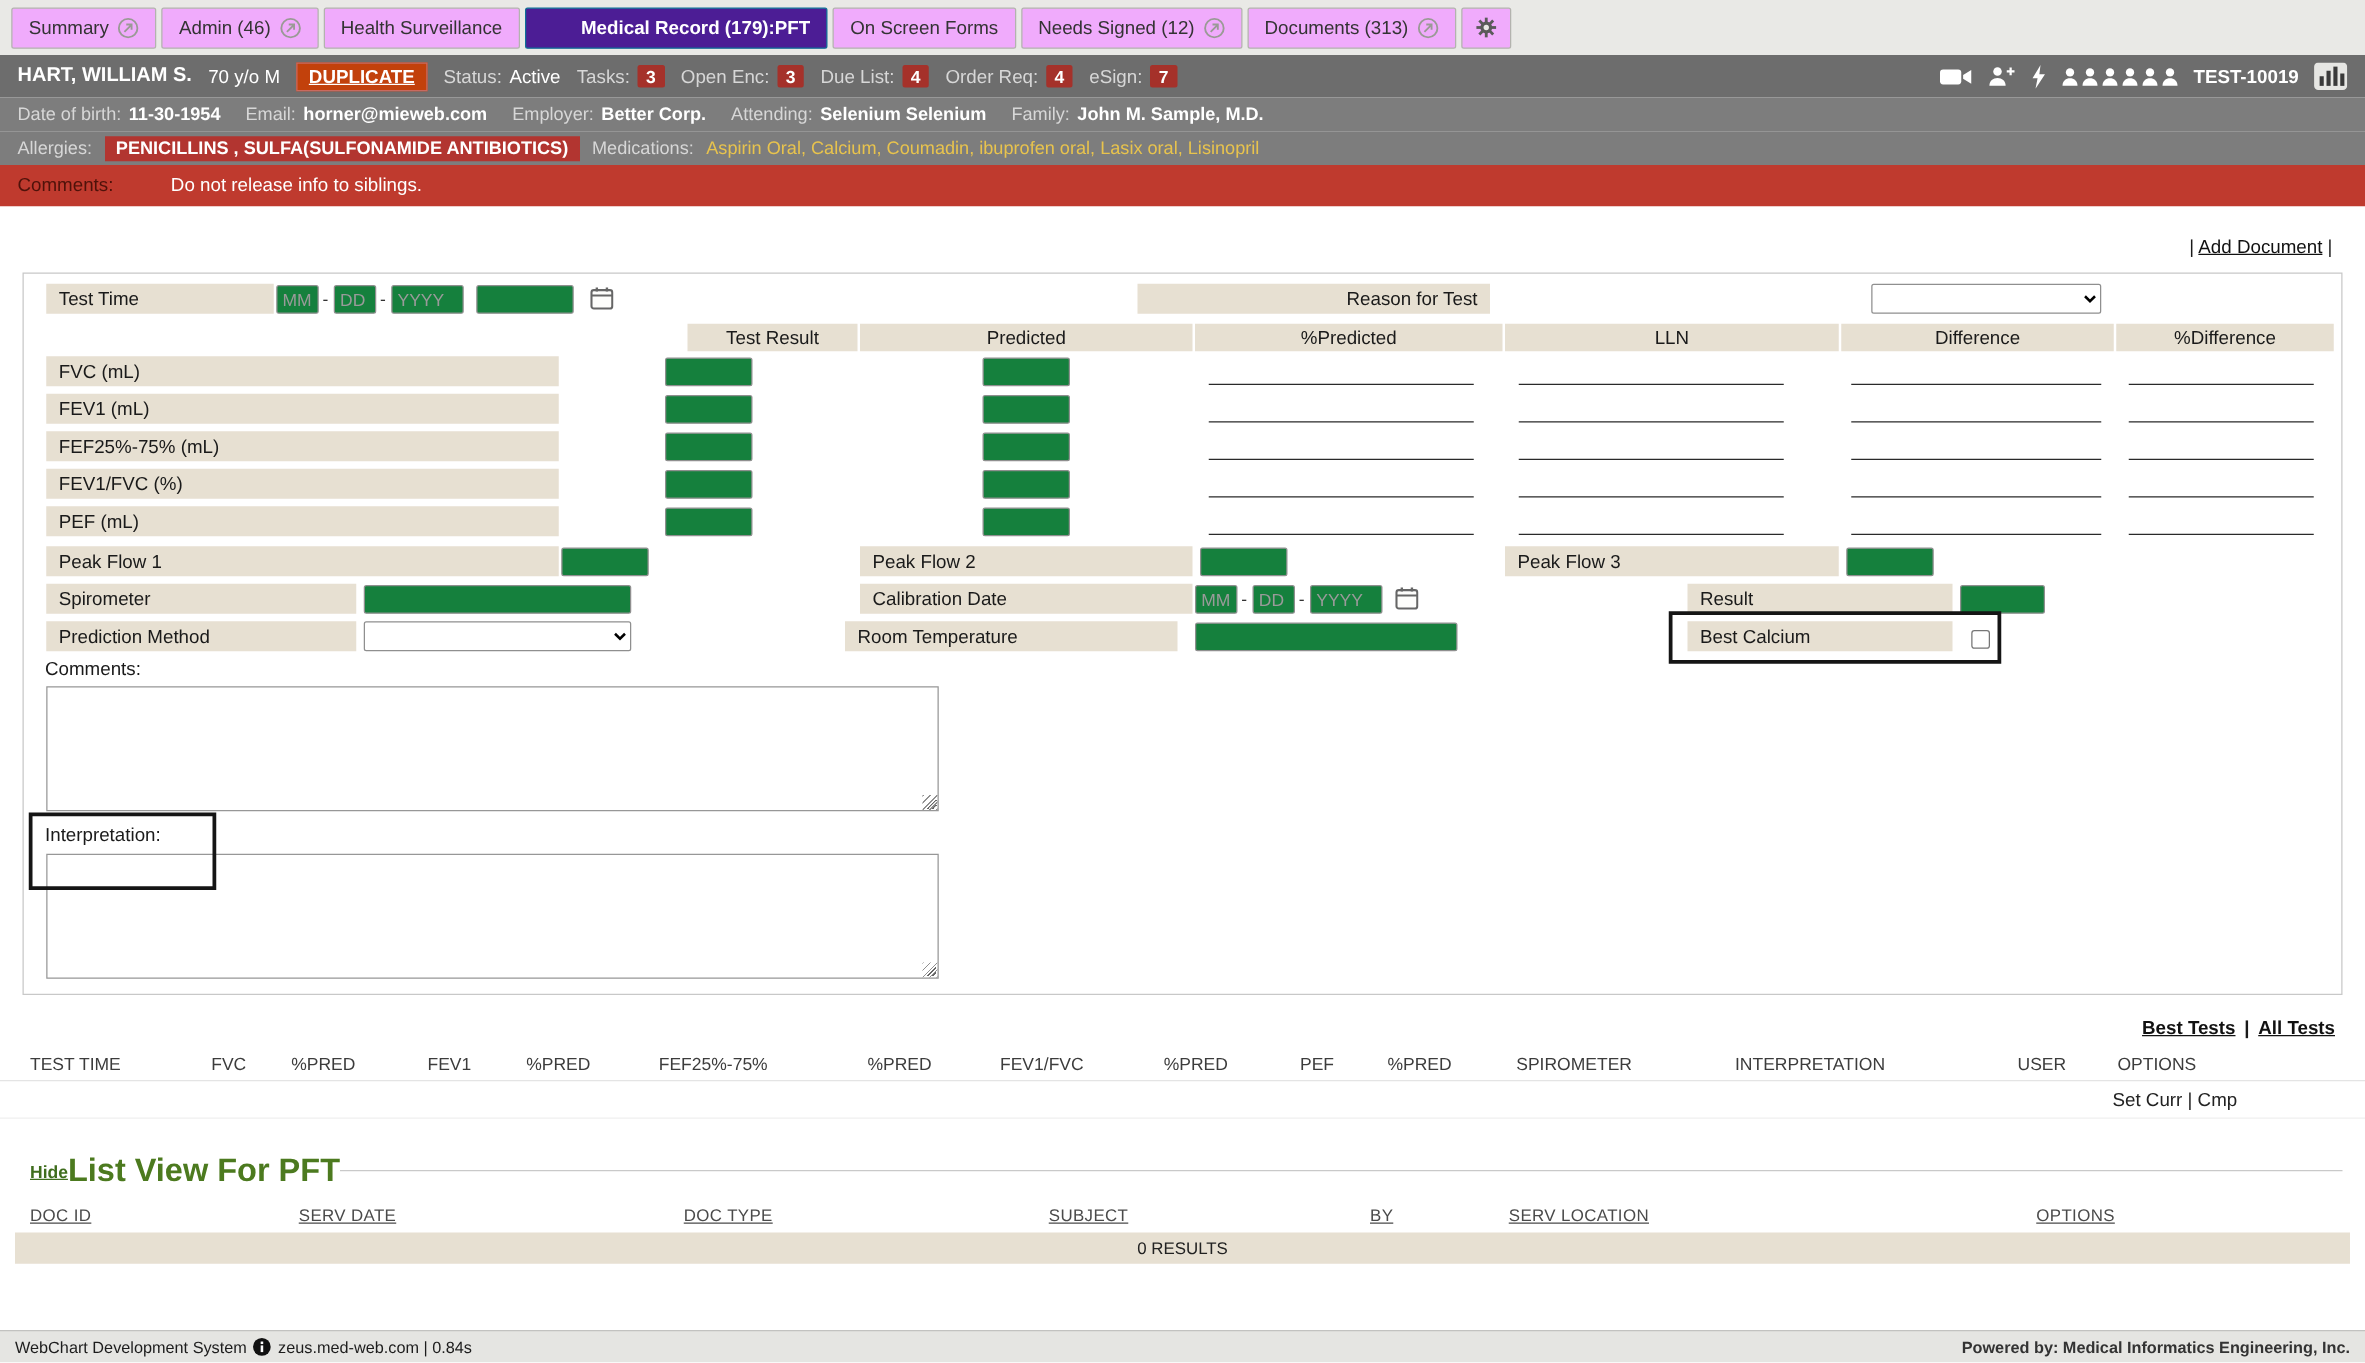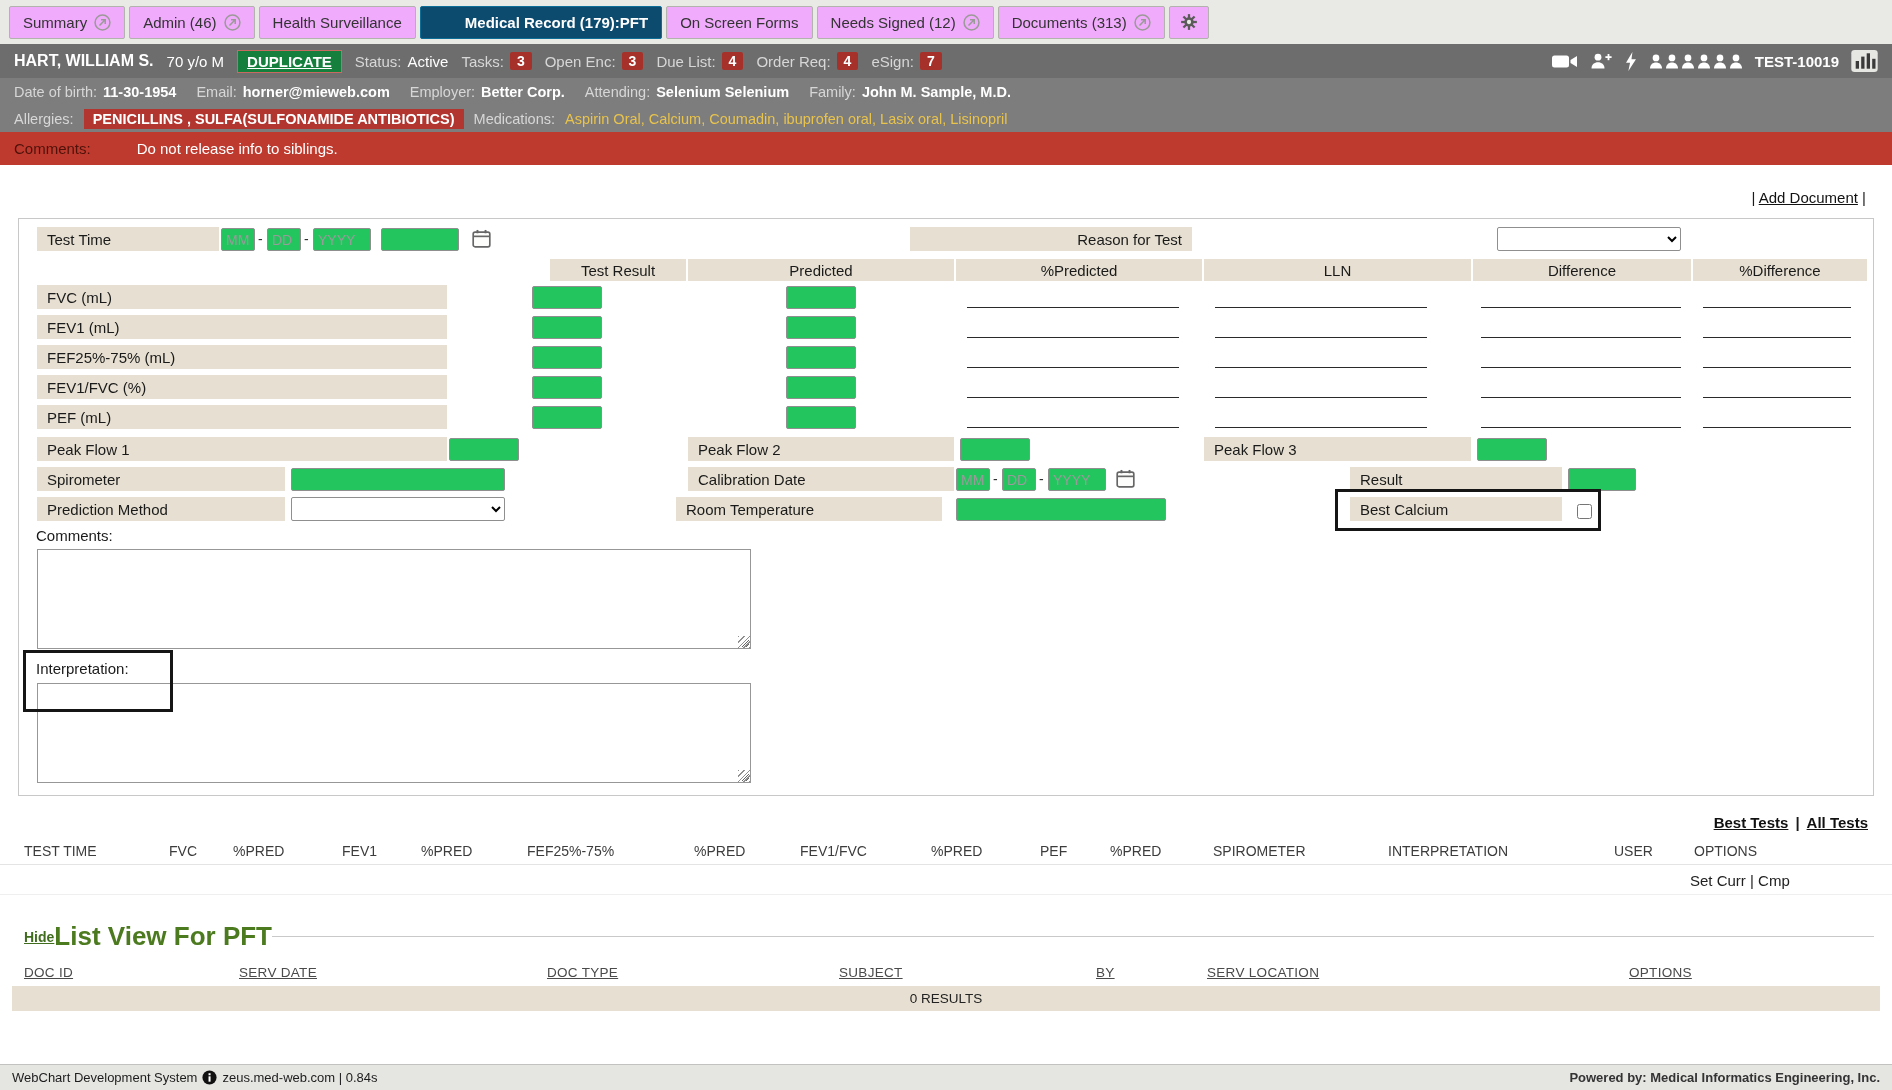--- a/index.html
+++ b/index.html
@@ -9,28 +9,28 @@
     font-family:"Liberation Sans", sans-serif; font-size:15px; color:#1a1a1a; background:#fff;
   }
   a { cursor:pointer; }
 
   
   .tabbar { height:44px; background:#e9e9e6; display:flex; align-items:center; padding:0 9px; gap:4px; }
   .tab {
     display:inline-flex; align-items:center; gap:7px; height:33px; padding:0 13px;
     background:#f0abfc; border:1px solid #b3b3ae; border-radius:2px; color:#333; cursor:pointer; white-space:nowrap;
   }
-  .tab.active { background:#0c4a6e; border-color:#0d6e97; color:#fff; font-weight:bold;padding-left:44px; }
+  .tab.active { background:#4c1d95; border-color:#0d6e97; color:#fff; font-weight:bold;padding-left:44px; }
   .popout { width:17px; height:17px; flex:0 0 auto; }
   .tab.gear { width:40px; justify-content:center; padding:0; }
 
   
   .patientbar { height:34px; background:#6d6d6d; display:flex; align-items:center; gap:13px; padding:0 14px; color:#fff; }
   .pname { font-weight:bold; font-size:16px; }
-  .dup { background:#15803d; border:1px solid #c96a60; padding:2px 9px; font-weight:bold; text-decoration:underline; color:#fff; }
+  .dup { background:#c2410c; border:1px solid #c96a60; padding:2px 9px; font-weight:bold; text-decoration:underline; color:#fff; }
   .hlabel { color:#d7d7d7; }
   .grp { display:inline-flex; align-items:center; gap:6px; white-space:nowrap; }
   .badge { background:#a5312a; color:#fff; padding:1px 7px; font-weight:bold; border-radius:2px; font-size:14px; }
   .pb-right { margin-left:auto; display:flex; align-items:center; gap:12px; }
   .people { display:flex; gap:2px; }
   .pid { font-weight:bold; }
 
   .demobar { height:27px; background:#7d7d7d; display:flex; align-items:center; gap:20px; padding:0 14px; color:#fff; font-size:14.5px; }
   .demobar .val { font-weight:bold; }
   .allergybar { height:27px; background:#7d7d7d; display:flex; align-items:center; gap:10px; padding:0 14px; color:#fff; font-size:14.5px; }
@@ -43,21 +43,21 @@
   
   .adddoc { text-align:right; padding:24px 26px 0 0; }
   .adddoc a { color:#111; text-decoration:underline;margin-top:39px; }
   .btnrow { display:flex; justify-content:flex-end; gap:7px; padding:14px 24px 0 0; }
   .btn { background:#f5f4f2; border:1px solid #8c8c8c; border-radius:3px; padding:5px 13px; font-size:15px; color:#111; cursor:pointer; font-family:inherit; }
 
   .formbox { position:relative; margin:12px 18px 0; height:578px; border:1px solid #c8c8c8; background:#fff; }
   .strip { position:absolute; height:24px; background:#e7e0d2; display:flex; align-items:center; padding:0 10px; font-size:15px; color:#1a1a1a; }
   .strip.center { justify-content:center; padding:0; }
   .strip.right { justify-content:flex-end; }
-  .inp { position:absolute; height:23px; border:1px solid #8f8f8f; border-radius:2px; background:#22c55e; font-size:14px; padding:0 4px; font-family:inherit; color:#222; }
+  .inp { position:absolute; height:23px; border:1px solid #8f8f8f; border-radius:2px; background:#15803d; font-size:14px; padding:0 4px; font-family:inherit; color:#222; }
   .inp::placeholder { color:#9a9a9a; }
   .sel { position:absolute; height:24px; border:1px solid #8f8f8f; border-radius:2px; background:#fff; font-size:14px; font-family:inherit; }
   .dash { position:absolute; font-size:14px; color:#333; }
   .uline { position:absolute; height:1px; border-bottom:1.5px solid #2a2a2a; }
   .calbtn { position:absolute; width:20px; height:20px; cursor:pointer; background:none; border:none; padding:0; }
   .ta { position:absolute; border:1px solid #979797; background:#fff; font-family:inherit; font-size:14px; resize:both; }
   .ta-corner { position:absolute; width:12px; height:12px; background:repeating-linear-gradient(135deg,#909090 0 1px,transparent 1px 4px); pointer-events:none; }
   .flabel { position:absolute; font-size:15px; color:#1a1a1a; }
   .hlbox { position:absolute; border:3px solid #151515; z-index:5; pointer-events:none; }
   .chk { position:absolute; width:15px; height:15px; }

